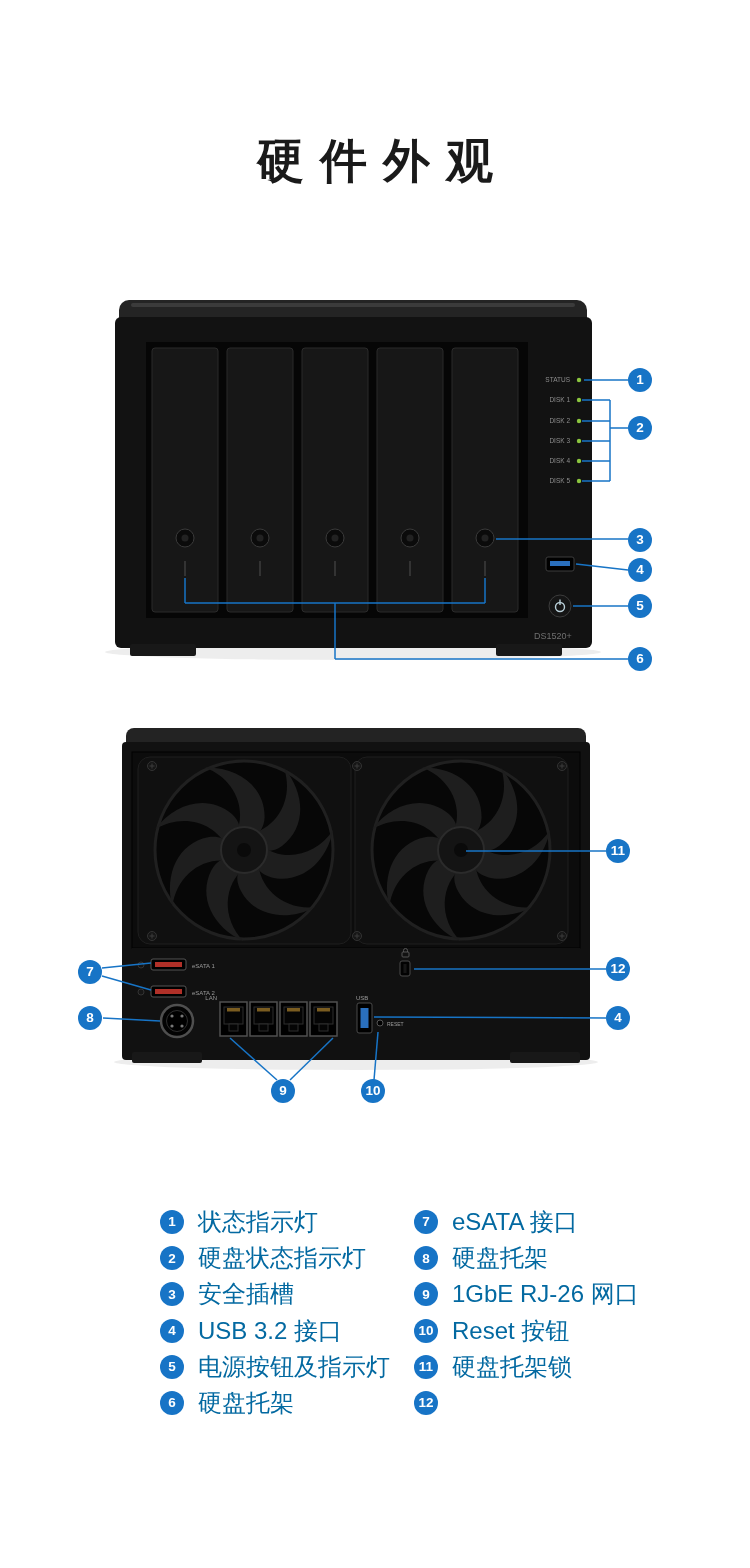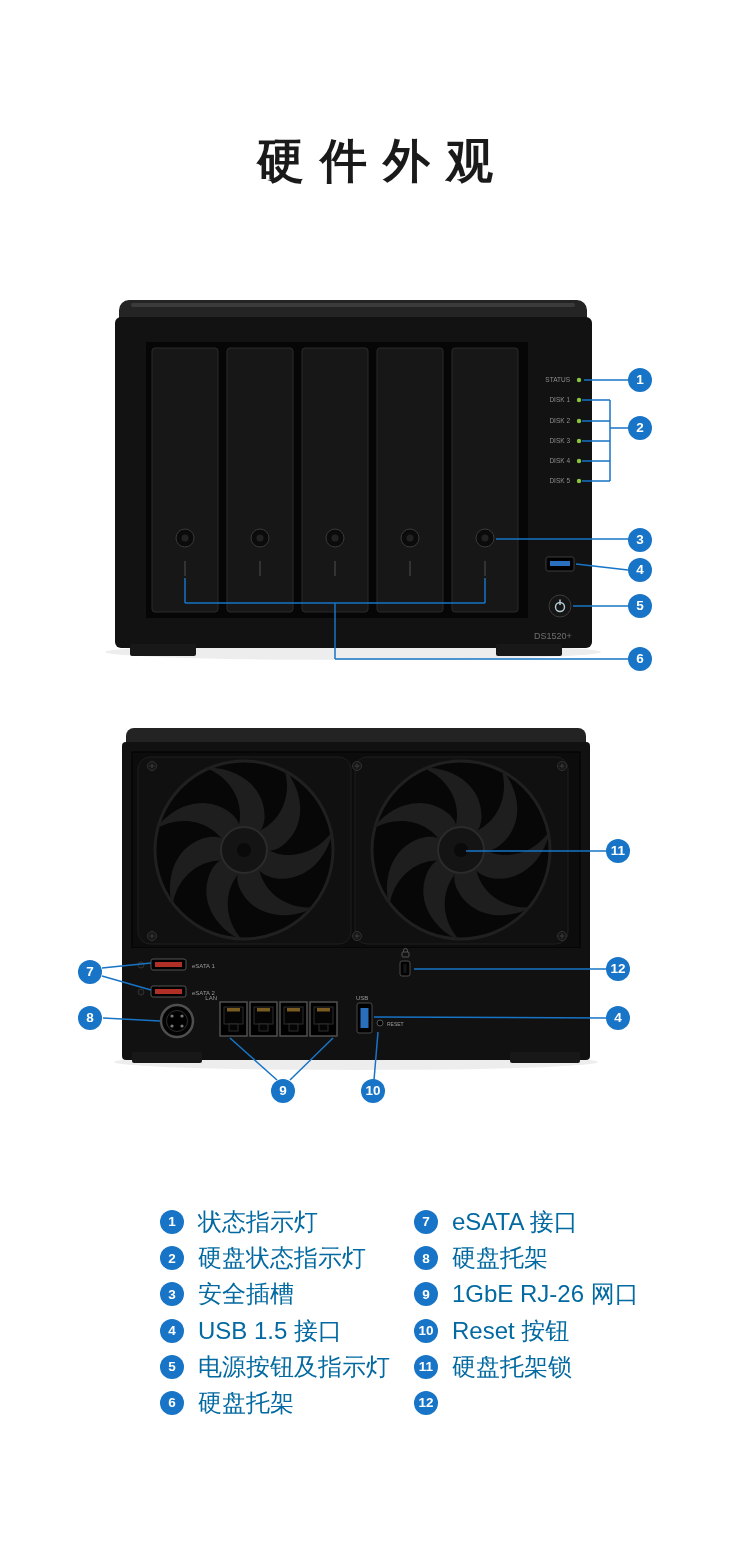--- a/index.html
+++ b/index.html
@@ -307,21 +307,21 @@
       <div class="legend-row">
         <span class="badge-inline">2</span>
         <span class="legend-label">硬盘状态指示灯</span>
       </div>
       <div class="legend-row">
         <span class="badge-inline">3</span>
         <span class="legend-label">安全插槽</span>
       </div>
       <div class="legend-row">
         <span class="badge-inline">4</span>
-        <span class="legend-label">USB 1.5 接口</span>
+        <span class="legend-label">USB 3.2 接口</span>
       </div>
       <div class="legend-row">
         <span class="badge-inline">5</span>
         <span class="legend-label">电源按钮及指示灯</span>
       </div>
       <div class="legend-row">
         <span class="badge-inline">6</span>
         <span class="legend-label">硬盘托架</span>
       </div>
     </div>

